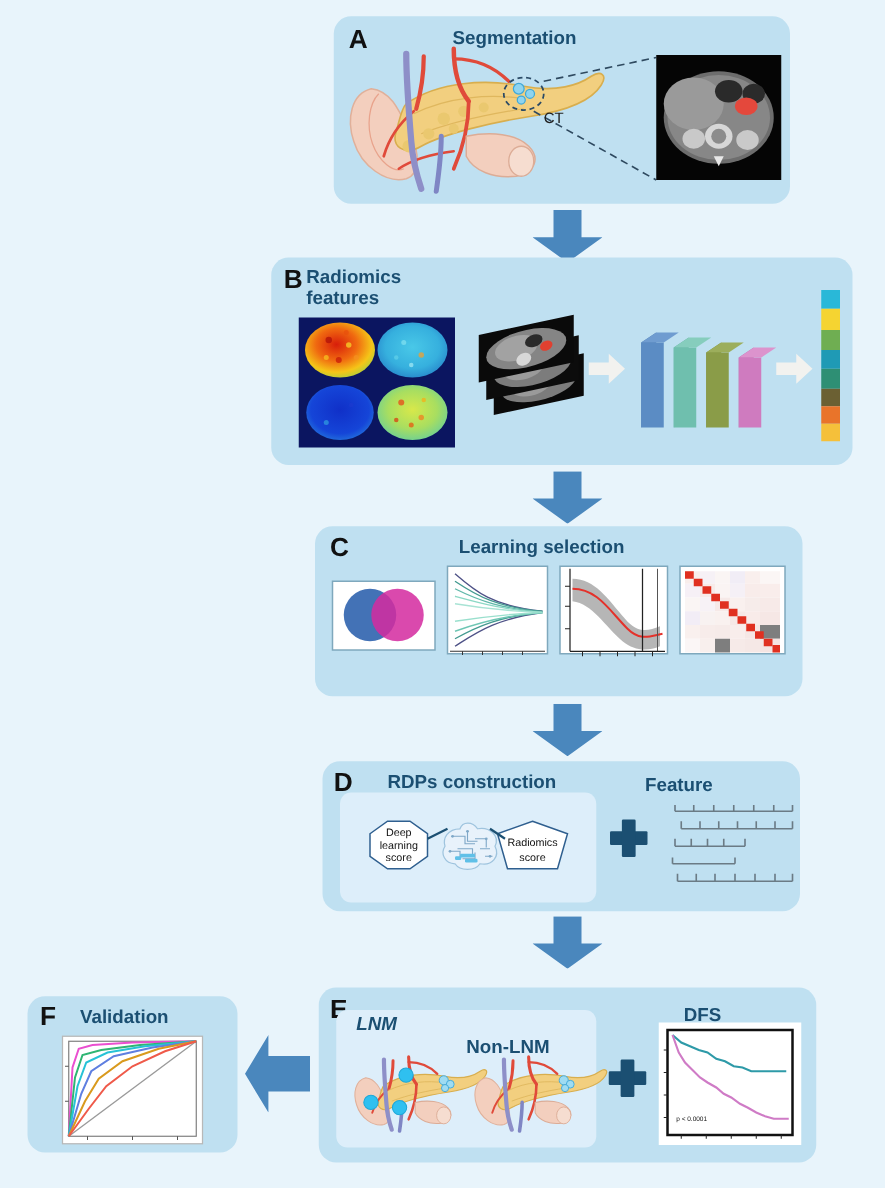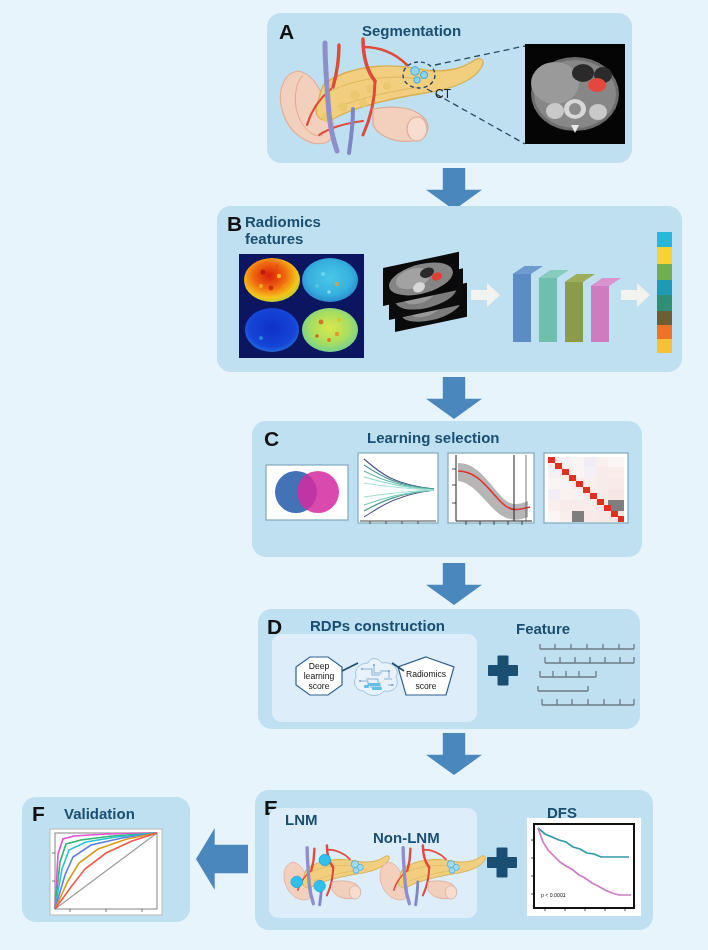--- a/index.html
+++ b/index.html
@@ -458,21 +458,21 @@
         </g>
     </g>
   </svg>
 </div>
 
 <div class="arrow-down" style="left:426px;top:733px;"></div>
 
 <div class="panel" style="left:255px;top:790px;width:398px;height:140px;">
   <div class="plabel" style="left:9px;top:7px;">E</div>
   <div class="innerbox" style="left:14px;top:18px;width:208px;height:110px;"></div>
-  <div class="ptitle" style="left:30px;top:22px;width:80px;">LNM</div>
+  <div class="ptitle" style="left:30px;top:22px;width:80px;font-style:italic;">LNM</div>
   <div class="ptitle" style="left:118px;top:40px;width:100px;">Non-LNM</div>
   <div class="ptitle" style="left:292px;top:15px;width:80px;">DFS</div>
 
   <svg width="398" height="140" viewBox="0 0 398 140" style="position:absolute;left:0;top:0;">
 
     <g transform="translate(22,42) scale(0.52)">
       <path d="M30 58 C14 62,10 82,16 100 C22 120,42 134,58 130 C70 126,68 108,62 96 C54 80,48 60,30 58 Z" fill="#f3cfbe" stroke="#e0b09a" stroke-width="1.6"></path>
       <path d="M58 70 C84 52,122 50,152 56 C178 61,196 55,206 48 C214 43,219 47,214 55 C206 68,184 76,158 80 C126 85,88 94,70 104 C56 112,46 104,50 92 C53 82,54 74,58 70 Z" fill="#f2cf7f" stroke="#d8ae4e" stroke-width="1.8"></path>
       <path d="M64 78 C92 64,126 62,152 66" fill="none" stroke="#dfb75e" stroke-width="1.4"></path>
       <path d="M70 94 C96 84,126 78,152 74" fill="none" stroke="#dfb75e" stroke-width="1.4"></path>

